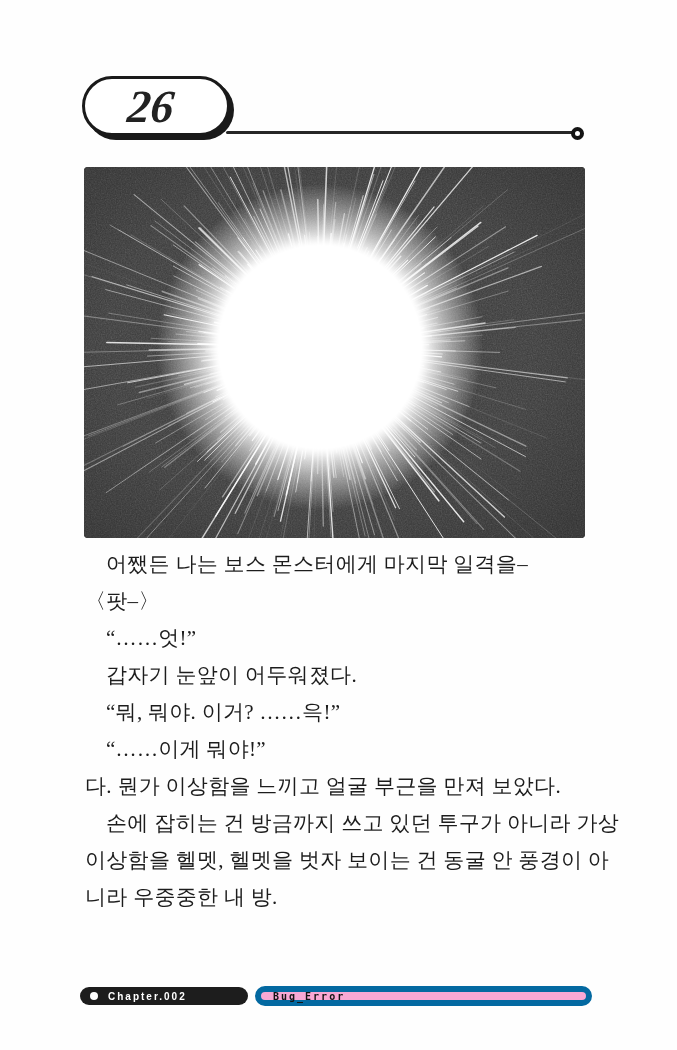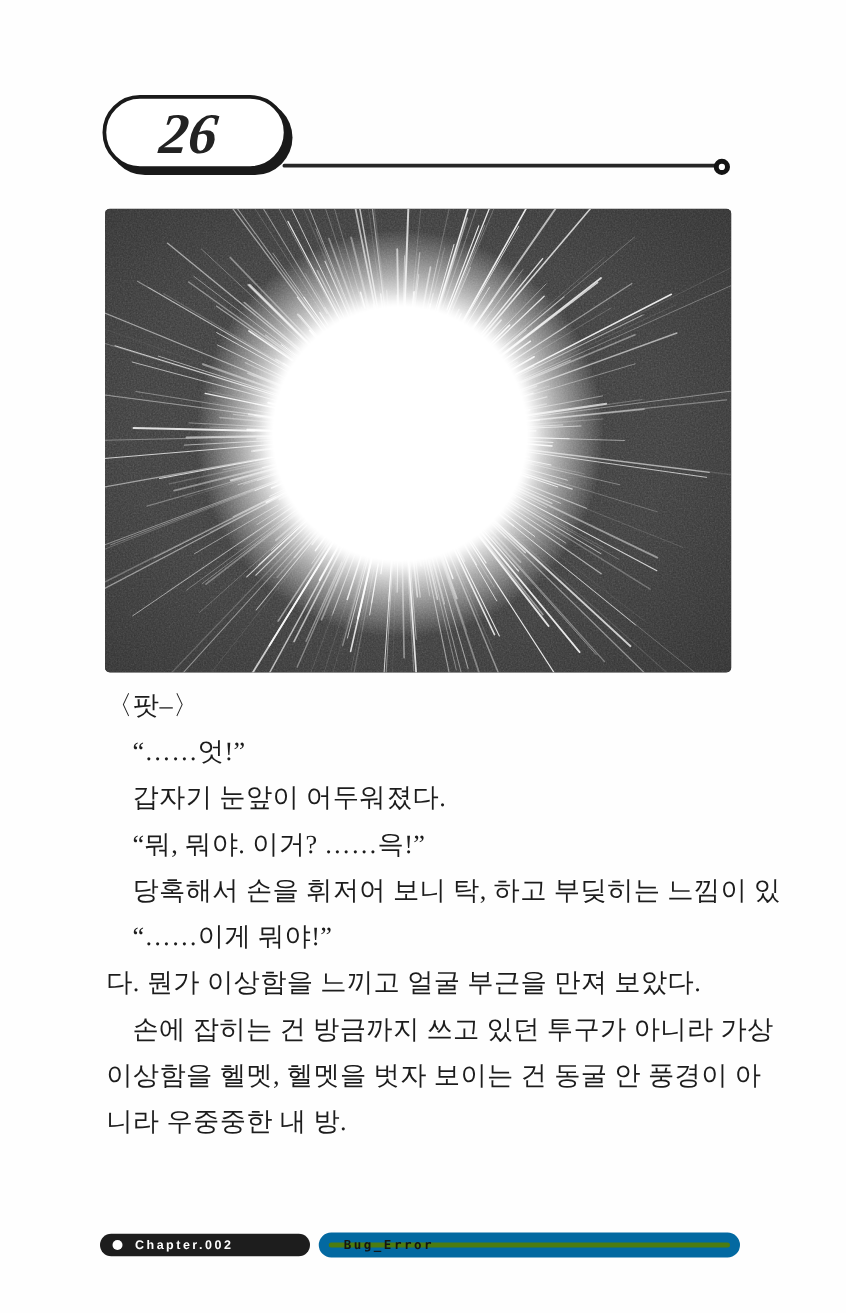--- a/index.html
+++ b/index.html
@@ -75,21 +75,21 @@
   }
   .chapter-label{
     color:#fff;
     font-family:Liberation Sans, sans-serif;
     font-weight:bold;font-size:10px;letter-spacing:2px;
     margin-left:10px;white-space:nowrap;
   }
   .section-badge{
     position:absolute;left:255px;top:986px;
     width:337px;height:20px;
-    background:#4d7c0f;border:8px solid #0369a1;border-radius:11px;
+    background:#f9a8d4;border:6px solid #0369a1;border-radius:11px;
     display:flex;align-items:center;box-sizing:border-box;
   }
   .section-label{
     color:#141414;
     font-family:"DejaVu Sans Mono", monospace;
     font-weight:bold;font-size:10px;letter-spacing:2px;
     margin-left:12px;white-space:nowrap;
   }
 </style>
 </head>
@@ -466,25 +466,25 @@
           <line x1="164.4" y1="259.0" x2="31.6" y2="405.3" stroke="#ffffff" stroke-width="0.89" opacity="0.42" stroke-linecap="round"></line>
           <line x1="138.6" y1="236.8" x2="71.5" y2="276.0" stroke="#ffffff" stroke-width="0.70" opacity="0.51" stroke-linecap="round"></line>
           <line x1="139.8" y1="217.6" x2="-44.5" y2="289.6" stroke="#ffffff" stroke-width="0.32" opacity="0.50" stroke-linecap="round"></line>
         </g>
     <circle cx="236" cy="180" r="163" fill="url(#halo)"></circle>
     <circle cx="236" cy="180" r="103" fill="#ffffff" filter="url(#soft)"></circle>
   </svg>
   </figure>
 
   <main class="body-text">
+      <div class="text-line indent">어쨌든 나는 보스 몬스터에게 마지막 일격을–</div>
       <div class="text-line">〈팟–〉</div>
       <div class="text-line indent">“……엇!”</div>
       <div class="text-line indent">갑자기 눈앞이 어두워졌다.</div>
       <div class="text-line indent">“뭐, 뭐야. 이거? ……윽!”</div>
-      <div class="text-line indent">당혹해서 손을 휘저어 보니 탁, 하고 부딪히는 느낌이 있</div>
       <div class="text-line indent">“……이게 뭐야!”</div>
       <div class="text-line">다. 뭔가 이상함을 느끼고 얼굴 부근을 만져 보았다.</div>
       <div class="text-line indent">손에 잡히는 건 방금까지 쓰고 있던 투구가 아니라 가상</div>
       <div class="text-line">이상함을 헬멧, 헬멧을 벗자 보이는 건 동굴 안 풍경이 아</div>
       <div class="text-line">니라 우중중한 내 방.</div>
     </main>
 
   <div class="chapter-badge">
     <span class="bullet-dot"></span>
     <span class="chapter-label">Chapter.002</span>

